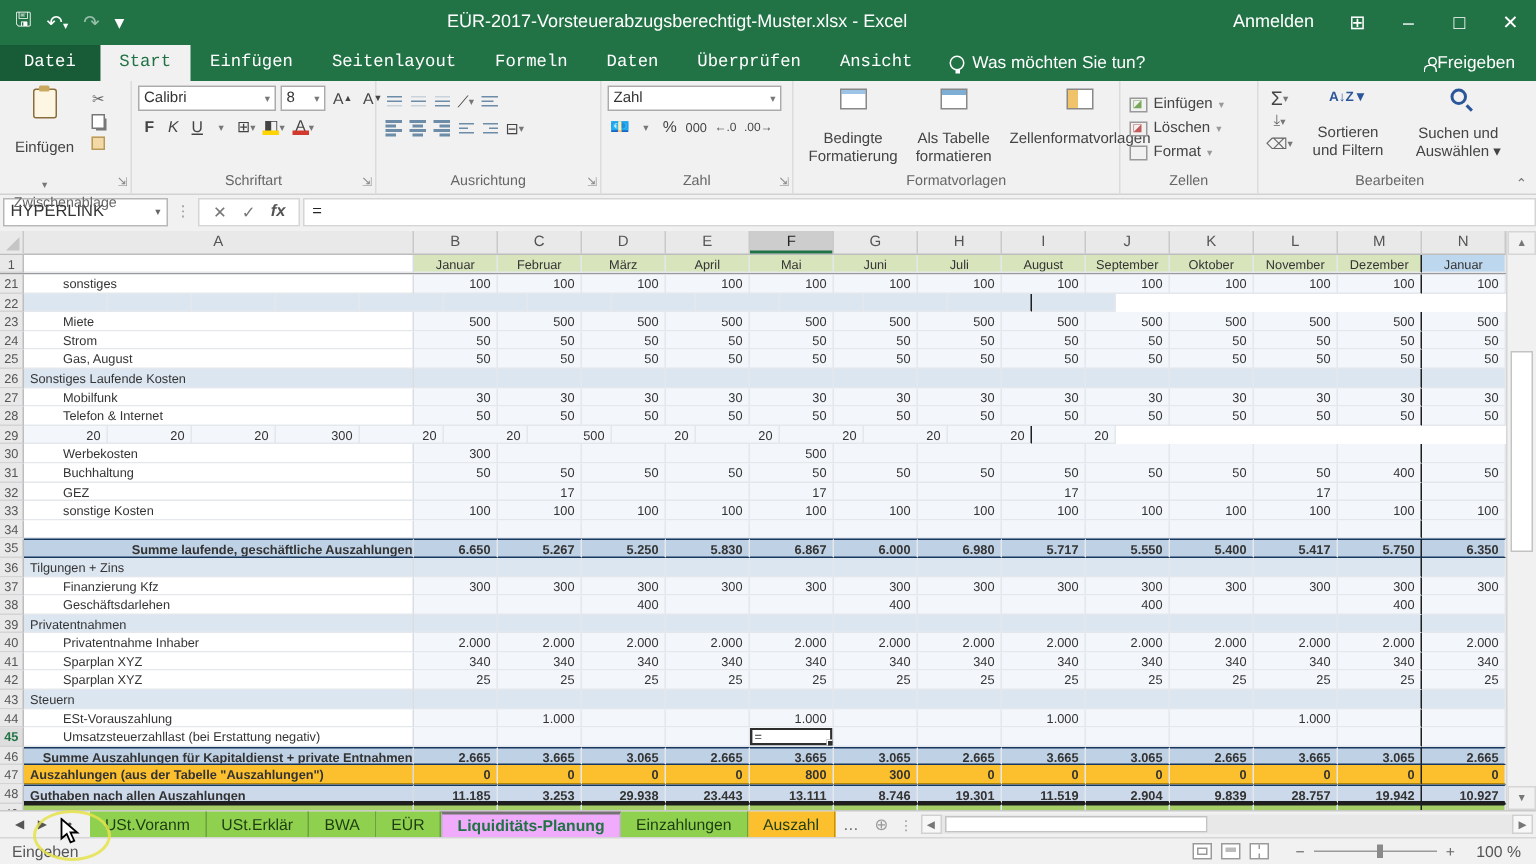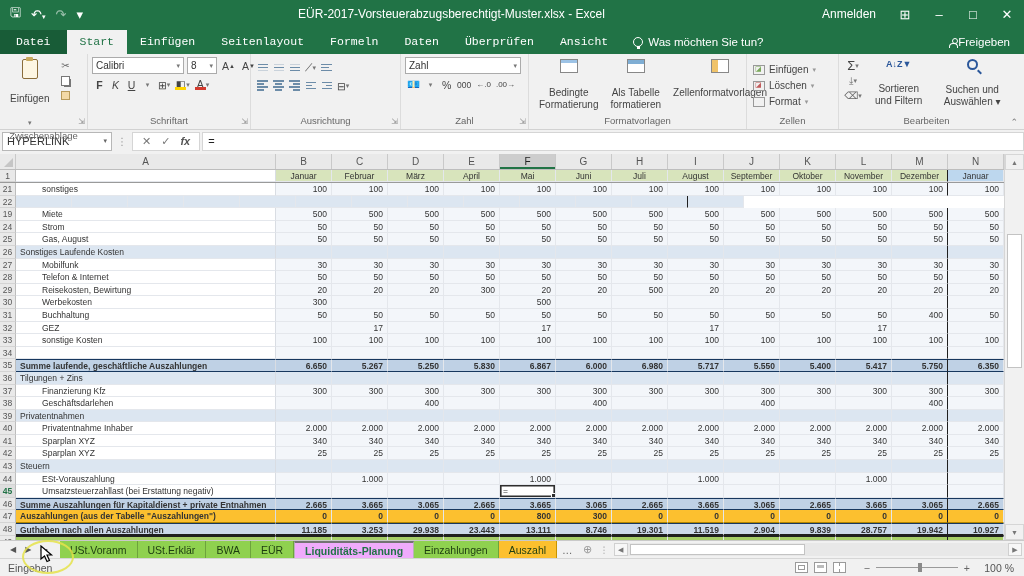--- a/index.html
+++ b/index.html
@@ -91,21 +91,21 @@
   .grow.months { height:13px; border-bottom:1px solid #9a9a9a; }
   .rn { width:16px; background:#e9e9e9; border-right:1px solid #bdbdbd; border-bottom:1px solid #d4d4d4; font-size:8.5px; color:#555; text-align:center; line-height:12px; flex:none; }
   .rn.hl { color:#217346; font-weight:bold; background:#dedede; }
   .ca { width:260px; border-right:1px solid #d9dde3; border-bottom:1px solid #e4e7ec; font-size:8.5px; color:#333; line-height:12px; white-space:nowrap; overflow:hidden; padding-left:26px; flex:none; background:#fff; }
   .cv { width:56px; border-right:1px solid #e4e7ec; border-bottom:1px solid #e4e7ec; font-size:8.5px; color:#333; line-height:12px; text-align:right; padding-right:4px; white-space:nowrap; overflow:hidden; flex:none; background:#f3f6fa; }
   .cv.mcell { text-align:center; padding-right:0; }
   .mborder { border-right:1.5px solid #1f1f1f !important; }
   .t-band .ca, .t-band .cv { background:#dce6f1; }
   .t-band .ca { padding-left:4px; }
   .t-sum .ca, .t-sum .cv { background:#bfd1e5; font-weight:bold; border-top:1px solid #17375e; border-bottom:1px solid #17375e; }
-  .t-sum .ca { padding-left:4px; }
+  .t-sum .ca { padding-left:4px;text-align:right; }
   .t-orange .ca, .t-orange .cv { background:#fcc02f; font-weight:bold; border-bottom:1px solid #b38600; }
   .t-orange .ca { padding-left:4px; }
   .t-total .ca, .t-total .cv { background:#ccd9ea; font-weight:bold; border-top:1px solid #17375e; border-bottom:2px solid #1f1f1f; }
   .t-total .ca { padding-left:4px; }
   .t-green .ca, .t-green .cv { background:#a6ce67; border-top:1.5px solid #1f1f1f; }
   .t-green .ca { padding-left:4px; }
   .months .ca { background:#fff; }
   .months .cv { background:#d8e4bc; }
   .months .cv.nextyear { background:#bdd7ee; }
   .activecell { position:relative; background:#fff !important; box-shadow:inset 0 0 0 1.6px #2e2e2e; text-align:left; padding-left:3px; font-weight:normal; }
@@ -492,21 +492,21 @@
           <div class="cv"></div>
           <div class="cv"></div>
           <div class="cv"></div>
           <div class="cv"></div>
           <div class="cv"></div>
           <div class="cv"></div>
           <div class="cv mborder"></div>
           <div class="cv"></div>
         </div>
         <div class="grow t-item">
-          <div class="rn">19</div>
+          <div class="rn">23</div>
           <div class="ca">Miete</div>
           <div class="cv">500</div>
           <div class="cv">500</div>
           <div class="cv">500</div>
           <div class="cv">500</div>
           <div class="cv">500</div>
           <div class="cv">500</div>
           <div class="cv">500</div>
           <div class="cv">500</div>
           <div class="cv">500</div>
@@ -595,21 +595,20 @@
           <div class="cv">50</div>
           <div class="cv">50</div>
           <div class="cv">50</div>
           <div class="cv">50</div>
           <div class="cv">50</div>
           <div class="cv mborder">50</div>
           <div class="cv">50</div>
         </div>
         <div class="grow t-item">
           <div class="rn">29</div>
-          <div class="ca">Reisekosten, Bewirtung</div>
           <div class="cv">20</div>
           <div class="cv">20</div>
           <div class="cv">20</div>
           <div class="cv">300</div>
           <div class="cv">20</div>
           <div class="cv">20</div>
           <div class="cv">500</div>
           <div class="cv">20</div>
           <div class="cv">20</div>
           <div class="cv">20</div>

